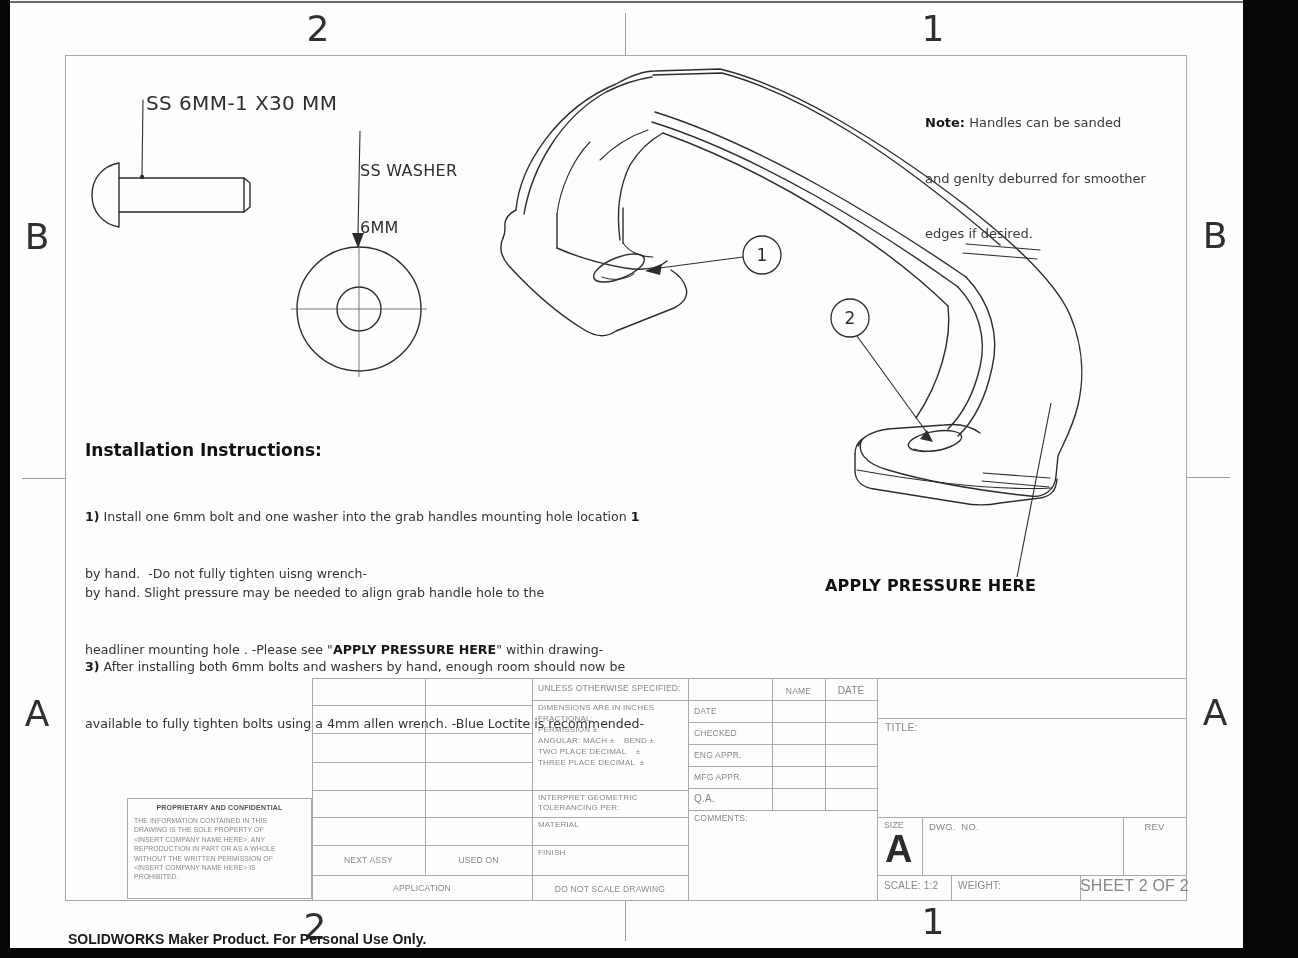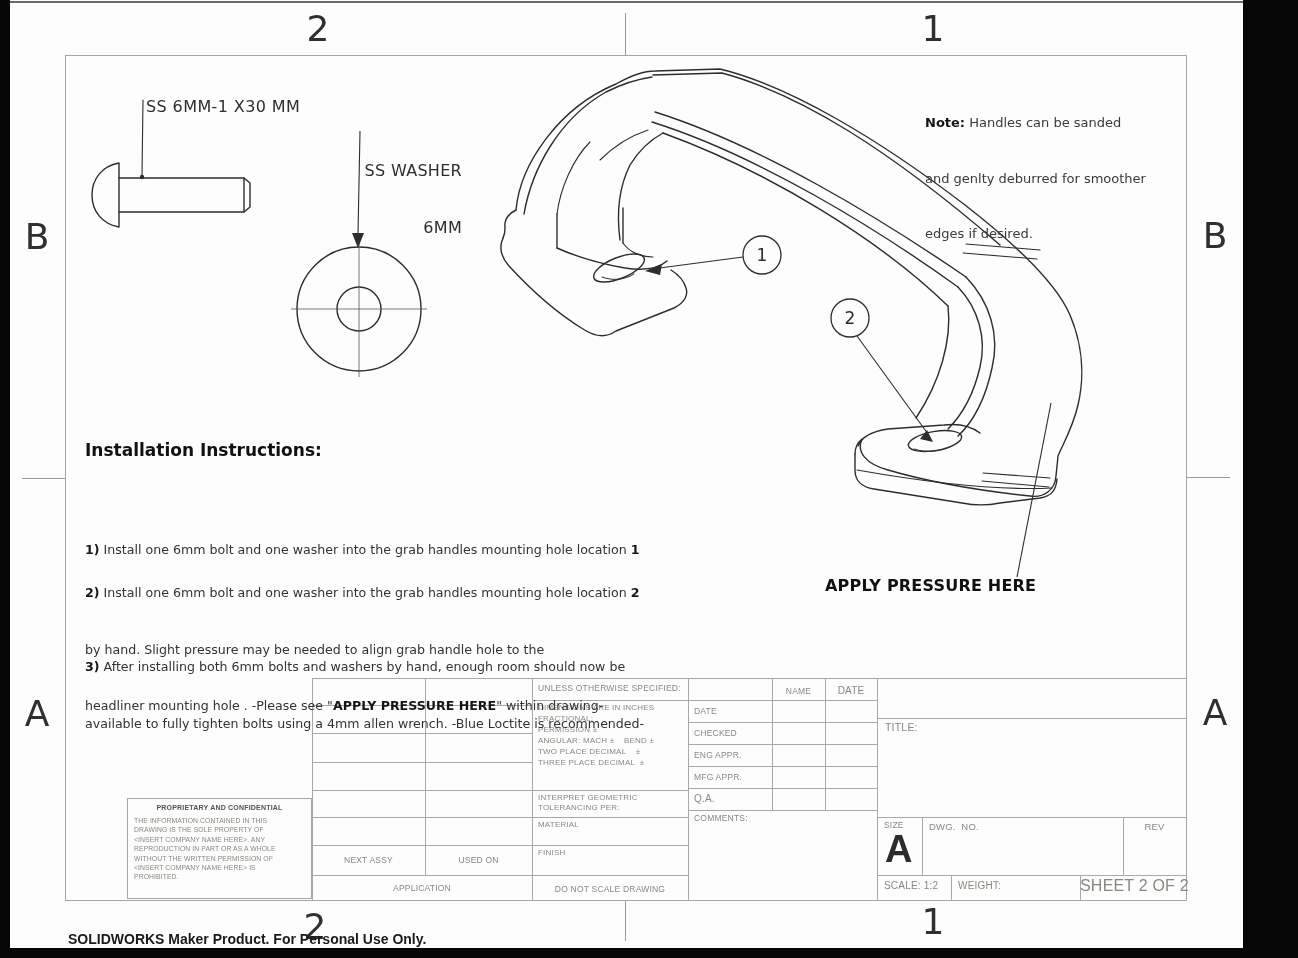--- a/index.html
+++ b/index.html
@@ -189,39 +189,39 @@
 
     <g>
       <line x1="857" y1="336" x2="928" y2="434" stroke="#2d2d2d" stroke-width="1.1"></line>
       <polygon points="933,442 920,439 927,430" fill="#2d2d2d"></polygon>
       <circle cx="850" cy="318" r="19" fill="#fdfdfd" stroke="#2d2d2d" stroke-width="1.3"></circle>
       <text x="850" y="324" text-anchor="middle" font-size="17" fill="#2d2d2d" font-family="DejaVu Sans, sans-serif">2</text>
     </g>
     <line x1="1017" y1="577" x2="1051" y2="403" stroke="#2d2d2d" stroke-width="1.1"></line>
   </svg>
 
-  <div class="drawtext" style="left:146px;top:97px;font-size:16px;letter-spacing:.4px">SS 6MM-1 X30 MM</div>
-  <div class="drawtext" style="left:360px;top:123px;width:102px;text-align:right;font-size:16px;line-height:19px;letter-spacing:.3px">
+  <div class="drawtext" style="left:146px;top:91px;font-size:20px;letter-spacing:.4px">SS 6MM-1 X30 MM</div>
+  <div class="drawtext" style="left:360px;top:123px;width:102px;text-align:left;font-size:16px;line-height:19px;letter-spacing:.3px">
     <div>SS WASHER</div>
     <div>6MM</div>
   </div>
   <div class="drawtext" style="left:825px;top:576px;font-size:16px;font-weight:bold;letter-spacing:.2px;color:#111">APPLY PRESSURE HERE</div>
 
   <div class="drawtext" style="left:925px;top:76px">
     <div class="note-line"><b>Note:</b><span> Handles can be sanded</span></div>
     <div class="note-line">and genlty deburred for smoother</div>
     <div class="note-line">edges if desired.</div>
   </div>
 
   <div class="drawtext" style="left:85px;top:440px;font-size:17px;font-weight:bold;color:#111">Installation Instructions:</div>
-  <div class="drawtext" style="left:85px;top:503px">
+  <div class="drawtext" style="left:85px;top:470px">
     <div class="instr-line"><b>1)</b><span> Install one 6mm bolt and one washer into the grab handles mounting hole location </span><b>1</b></div>
+    <div class="instr-line">by hand.  -Do not fully tighten uisng wrench-</div>
   </div>
   <div class="drawtext" style="left:85px;top:546px">
-    <div class="instr-line"><b>2)</b><span> Install one 6mm bolt and one washer into the grab handles mounting hole location </span><b>2</b></div>
     <div class="instr-line">by hand. Slight pressure may be needed to align grab handle hole to the</div>
     <div class="instr-line"><span>headliner mounting hole . -Please see "</span><b>APPLY PRESSURE HERE</b><span>" within drawing-</span></div>
   </div>
   <div class="drawtext" style="left:85px;top:620px">
     <div class="instr-line"><b>3)</b><span> After installing both 6mm bolts and washers by hand, enough room should now be</span></div>
     <div class="instr-line">available to fully tighten bolts using a 4mm allen wrench. -Blue Loctite is recommended-</div>
   </div>
 
   <div class="drawtext" style="left:68px;top:931px;font-size:14px;font-weight:bold;color:#1a1a1a;font-family:'Liberation Sans',sans-serif">SOLIDWORKS Maker Product. For Personal Use Only.</div>
 </div>

